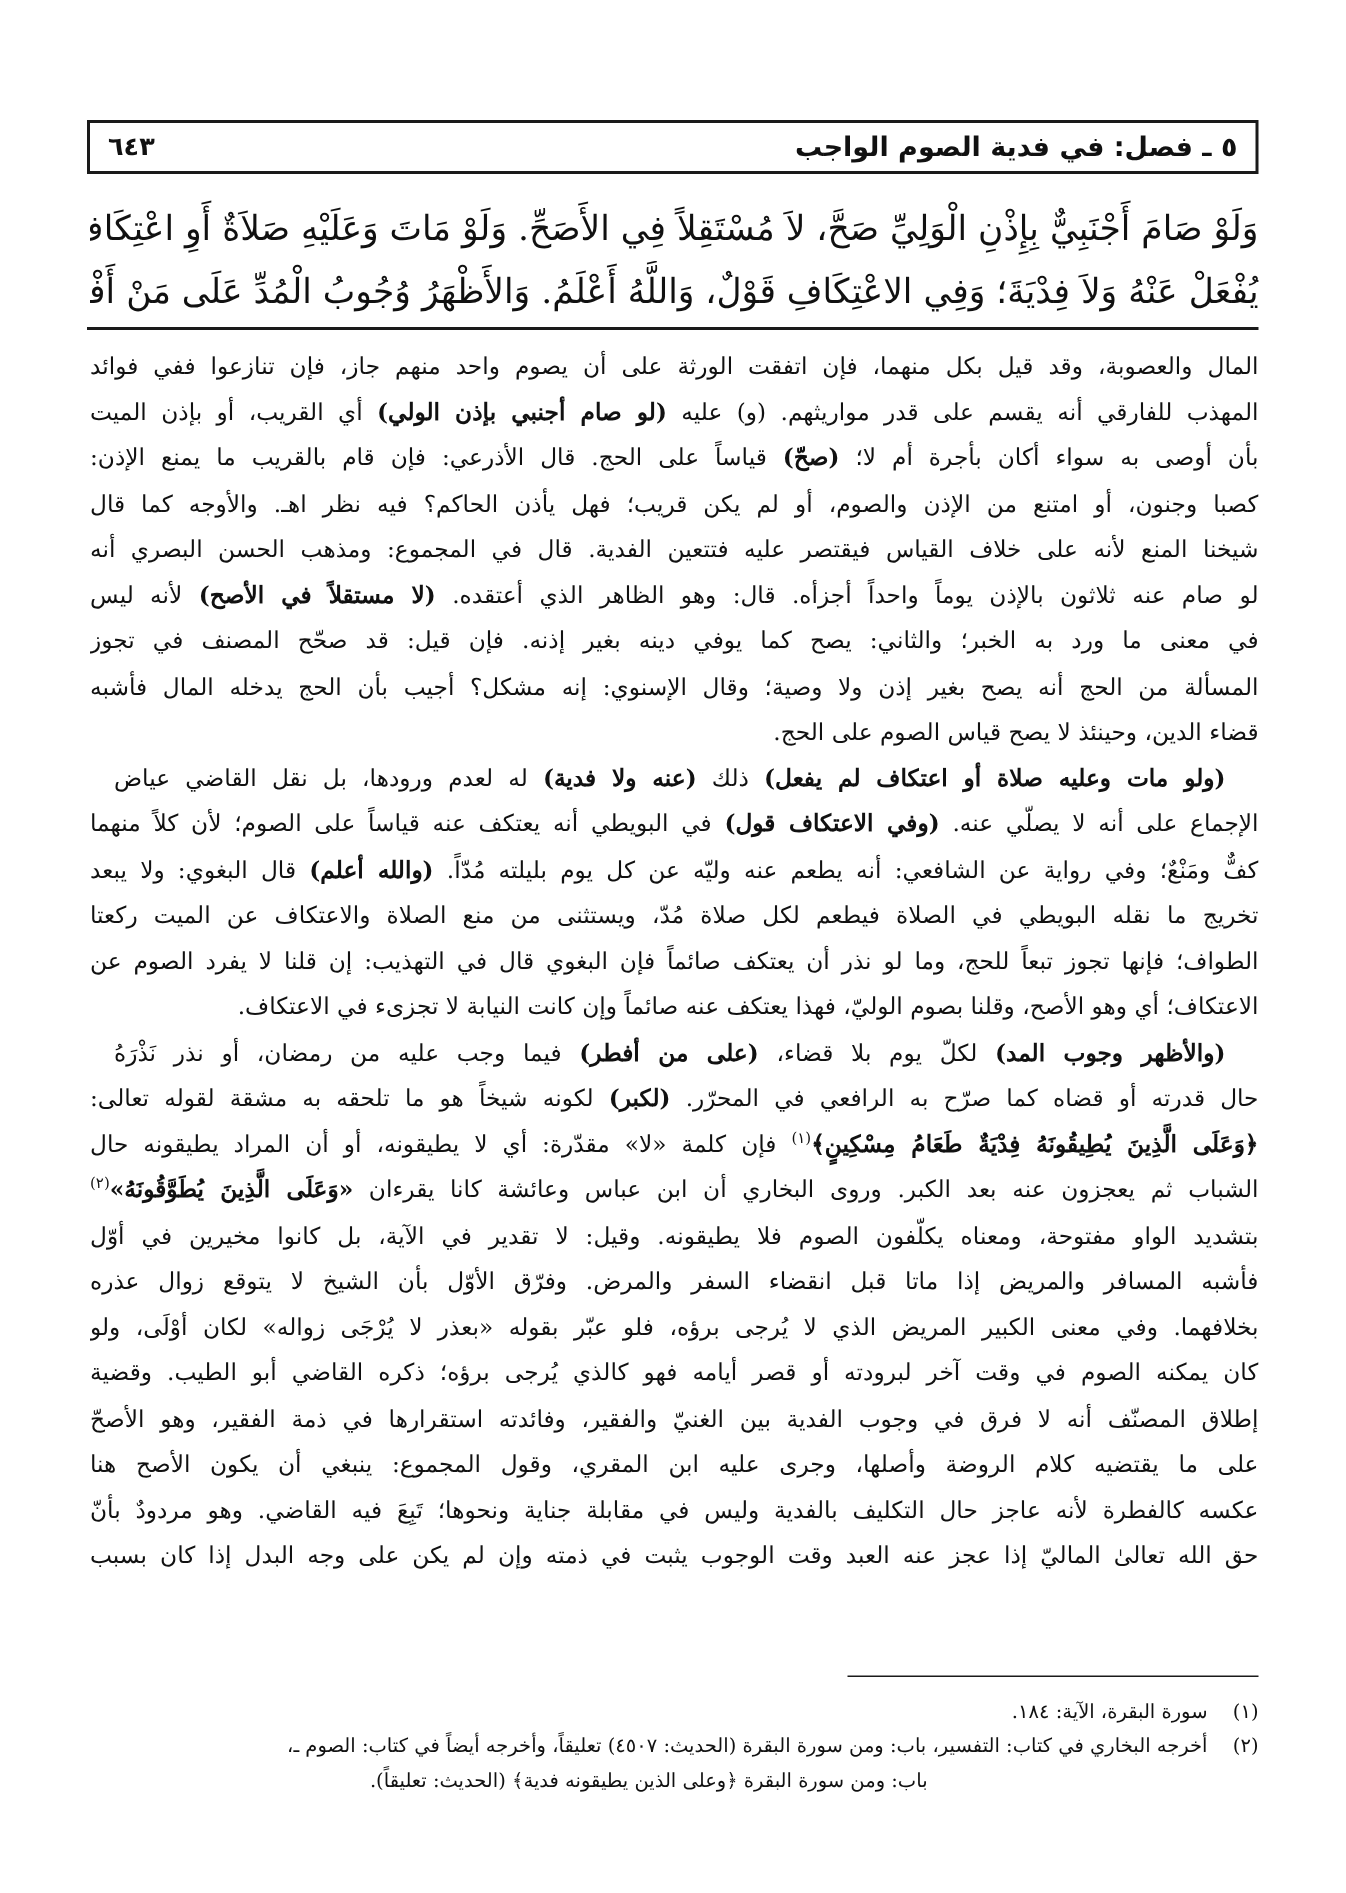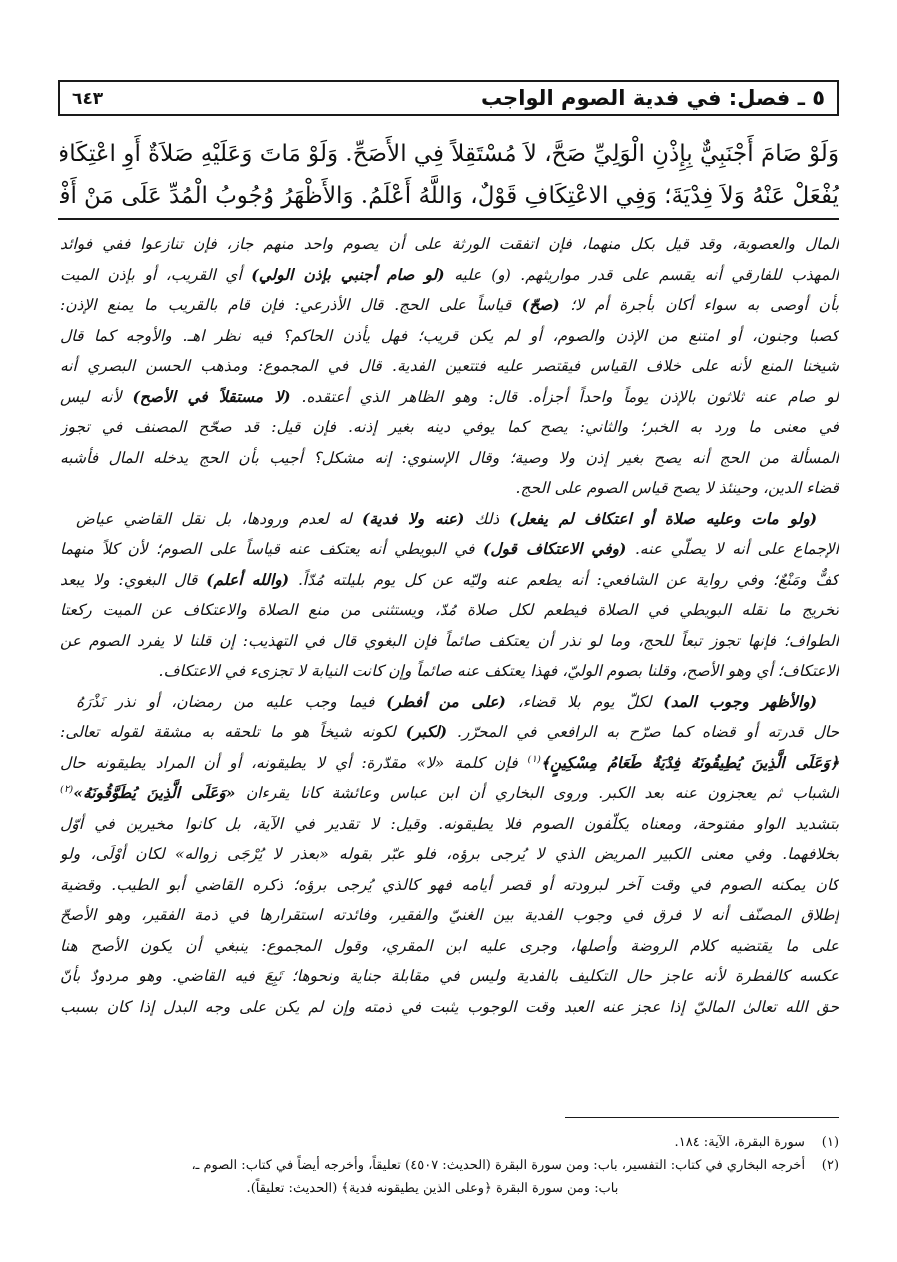--- a/index.html
+++ b/index.html
@@ -25,21 +25,21 @@
       border-right: 2px solid #1a1a1a;
       display: flex;
       align-items: center;
       justify-content: space-between;
       padding: 0 12px;
       direction: rtl;
     }
     .header-title {
       font-family: "DejaVu Sans", sans-serif;
       font-weight: bold;
-      font-size: 21px;
+      font-size: 18px;
       white-space: nowrap;
     }
     .header-page {
       font-family: "DejaVu Sans", sans-serif;
       font-weight: bold;
       font-size: 17px;
       direction: ltr;
       white-space: nowrap;
     }
     
@@ -63,21 +63,20 @@
       left: 58px; top: 218px;
       width: 781px; height: 0;
       border-top: 2px solid #1a1a1a;
     }
     
     .sharh {
       position: absolute;
       left: 60px; width: 779px;
       top: 229px;
       direction: rtl;
-      font-style: italic;
     }
     .sharh-line {
       height: 30.5px;
       line-height: 30.5px;
       font-size: 15.5px;
       white-space: nowrap;
       overflow: hidden;
       text-align: justify;
       text-align-last: justify;
     }
@@ -153,20 +152,21 @@
       <div class="sharh-line"><span>الإجماع على أنه لا يصلّي عنه. </span><span class="b">(وفي الاعتكاف قول)</span><span> في البويطي أنه يعتكف عنه قياساً على الصوم؛ لأن كلاً منهما</span></div>
       <div class="sharh-line"><span>كفٌّ ومَنْعٌ؛ وفي رواية عن الشافعي: أنه يطعم عنه وليّه عن كل يوم بليلته مُدّاً. </span><span class="b">(والله أعلم)</span><span> قال البغوي: ولا يبعد</span></div>
       <div class="sharh-line"><span>تخريج ما نقله البويطي في الصلاة فيطعم لكل صلاة مُدّ، ويستثنى من منع الصلاة والاعتكاف عن الميت ركعتا</span></div>
       <div class="sharh-line"><span>الطواف؛ فإنها تجوز تبعاً للحج، وما لو نذر أن يعتكف صائماً فإن البغوي قال في التهذيب: إن قلنا لا يفرد الصوم عن</span></div>
       <div class="sharh-line last"><span>الاعتكاف؛ أي وهو الأصح، وقلنا بصوم الوليّ، فهذا يعتكف عنه صائماً وإن كانت النيابة لا تجزىء في الاعتكاف.</span></div>
       <div class="sharh-line indent"><span class="b">(والأظهر وجوب المد)</span><span> لكلّ يوم بلا قضاء، </span><span class="b">(على من أفطر)</span><span> فيما وجب عليه من رمضان، أو نذر نَذْرَهُ</span></div>
       <div class="sharh-line"><span>حال قدرته أو قضاه كما صرّح به الرافعي في المحرّر. </span><span class="b">(لكبر)</span><span> لكونه شيخاً هو ما تلحقه به مشقة لقوله تعالى:</span></div>
       <div class="sharh-line"><span class="b">﴿وَعَلَى الَّذِينَ يُطِيقُونَهُ فِدْيَةٌ طَعَامُ مِسْكِينٍ﴾</span><span class="fn-ref">(١)</span><span> فإن كلمة «لا» مقدّرة: أي لا يطيقونه، أو أن المراد يطيقونه حال</span></div>
       <div class="sharh-line"><span>الشباب ثم يعجزون عنه بعد الكبر. وروى البخاري أن ابن عباس وعائشة كانا يقرءان </span><span class="b">«وَعَلَى الَّذِينَ يُطَوَّقُونَهُ»</span><span class="fn-ref">(٢)</span></div>
       <div class="sharh-line"><span>بتشديد الواو مفتوحة، ومعناه يكلّفون الصوم فلا يطيقونه. وقيل: لا تقدير في الآية، بل كانوا مخيرين في أوّل</span></div>
+      <div class="sharh-line"><span>فأشبه المسافر والمريض إذا ماتا قبل انقضاء السفر والمرض. وفرّق الأوّل بأن الشيخ لا يتوقع زوال عذره</span></div>
       <div class="sharh-line"><span>بخلافهما. وفي معنى الكبير المريض الذي لا يُرجى برؤه، فلو عبّر بقوله «بعذر لا يُرْجَى زواله» لكان أوْلَى، ولو</span></div>
       <div class="sharh-line"><span>كان يمكنه الصوم في وقت آخر لبرودته أو قصر أيامه فهو كالذي يُرجى برؤه؛ ذكره القاضي أبو الطيب. وقضية</span></div>
       <div class="sharh-line"><span>إطلاق المصنّف أنه لا فرق في وجوب الفدية بين الغنيّ والفقير، وفائدته استقرارها في ذمة الفقير، وهو الأصحّ</span></div>
       <div class="sharh-line"><span>على ما يقتضيه كلام الروضة وأصلها، وجرى عليه ابن المقري، وقول المجموع: ينبغي أن يكون الأصح هنا</span></div>
       <div class="sharh-line"><span>عكسه كالفطرة لأنه عاجز حال التكليف بالفدية وليس في مقابلة جناية ونحوها؛ تَبِعَ فيه القاضي. وهو مردودٌ بأنّ</span></div>
       <div class="sharh-line"><span>حق الله تعالىٰ الماليّ إذا عجز عنه العبد وقت الوجوب يثبت في ذمته وإن لم يكن على وجه البدل إذا كان بسبب</span></div>
     </div>
 
   <div class="fn-rule"></div>
 

